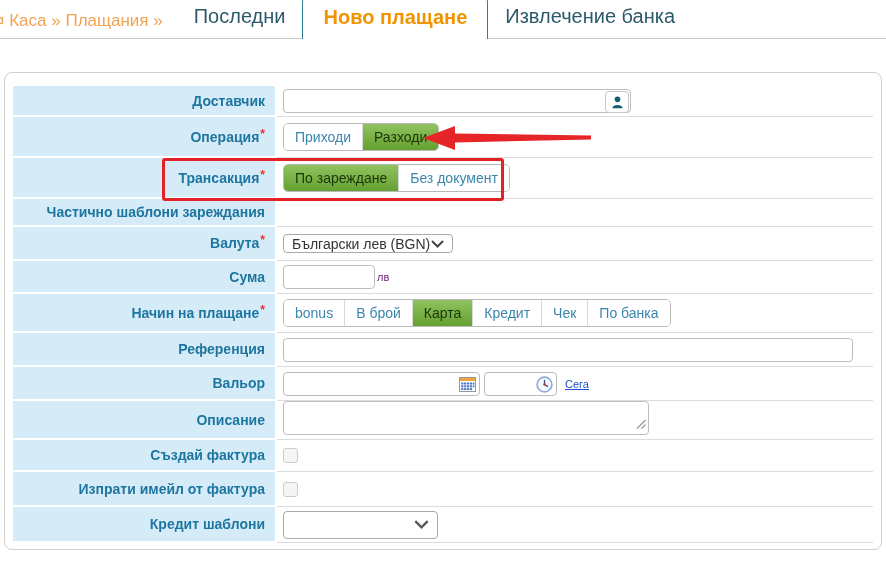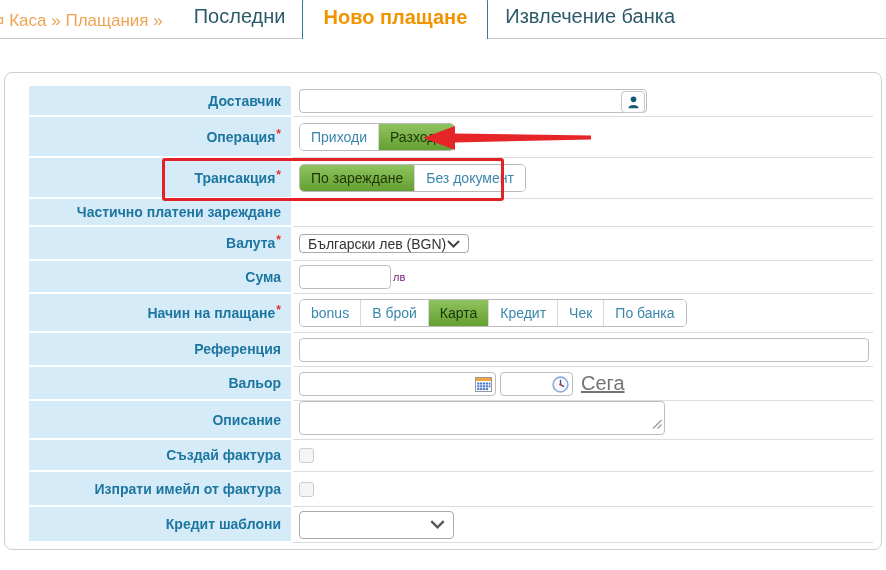--- a/index.html
+++ b/index.html
@@ -14,21 +14,21 @@
   .tab.active { background:#fff; border:1px solid #2c7f93; border-bottom:none;
                 border-radius:6px 6px 0 0; color:#f29400; font-weight:bold;
                 padding:9px 20px 10px; margin-bottom:-1px; }
 
   
   .panel { margin:33px 4px 0 4px; border:1px solid #cfcfcf; border-radius:8px;
            padding:13px 8px 6px 8px; background:#fff; }
   .row { display:flex; }
   .cell-label { width:262px; min-width:262px; background:#d6ebf8; border-bottom:2px solid #fff;
                 display:flex; align-items:center; justify-content:flex-end;
-                padding-right:10px; font-weight:bold; font-size:14px; color:#1d76a0; text-align:right;margin-left:16px; }
+                padding-right:10px; font-weight:bold; font-size:14px; color:#1d76a0; text-align:right; }
   .cell-value { flex:1; border-bottom:1px solid #dcdcdc; display:flex; align-items:center;
                 padding-left:6px; background:#fff; margin-left:2px; }
   .req { color:#e8302e; font-size:12px; margin-left:1px; position:relative; top:-3px; }
 
   .r-supplier{height:31px}.r-operation{height:41px}.r-transaction{height:41px}
   .r-partial{height:28px}.r-currency{height:34px}.r-amount{height:33px}
   .r-method{height:39px}.r-reference{height:34px}.r-valdate{height:34px}
   .r-description{height:39px}.r-invoice{height:32px}.r-email{height:35px}
   .r-templates{height:36px}
 
@@ -55,21 +55,21 @@
   .currency-select { width:170px; }
   .template-select { width:155px; height:28px; }
 
   .amount-input { width:92px; }
   .unit { color:#701a75; font-size:11px; margin-left:2px; }
   .reference-input { width:570px; }
 
   .date-input { width:197px; height:26px; padding-right:24px; }
   .time-input { width:73px; height:26px; padding-right:22px; }
   .in-icon { position:absolute; right:4px; top:5px; }
-  .now-link { color:#737373; font-size:20px; text-decoration:underline; margin-left:8px; cursor:pointer; }
+  .now-link { color:#1d4ed8; font-size:11px; text-decoration:underline; margin-left:8px; cursor:pointer; }
 
   .textarea-wrap { position:relative; display:inline-block; }
   textarea { width:366px; height:34px; border:1px solid #bdbdbd; border-radius:4px;
              resize:none; font-family:inherit; font-size:14px; padding:3px 6px; outline:none; }
   .resize-handle { position:absolute; right:3px; bottom:6px; }
 
   .checkbox { width:15px; height:15px; border:1px solid #ccc; border-radius:3px;
               background:#f5f5f5; cursor:pointer; }
 
   
@@ -130,21 +130,21 @@
     <div class="cell-value">
       <span class="seg">
         <button class="seg-btn sel">По зареждане</button>
         <button class="seg-btn">Без документ</button>
       </span>
     </div>
   </div>
 
   <div class="row r-partial">
     <div class="cell-label">
-        <span>Частично платени зареждане</span>
+        <span>Частично шаблони зареждания</span>
       </div>
     <div class="cell-value"></div>
   </div>
 
   <div class="row r-currency">
     <div class="cell-label">
         <span>Валута</span>
         <span class="req">*</span>
       </div>
     <div class="cell-value">

